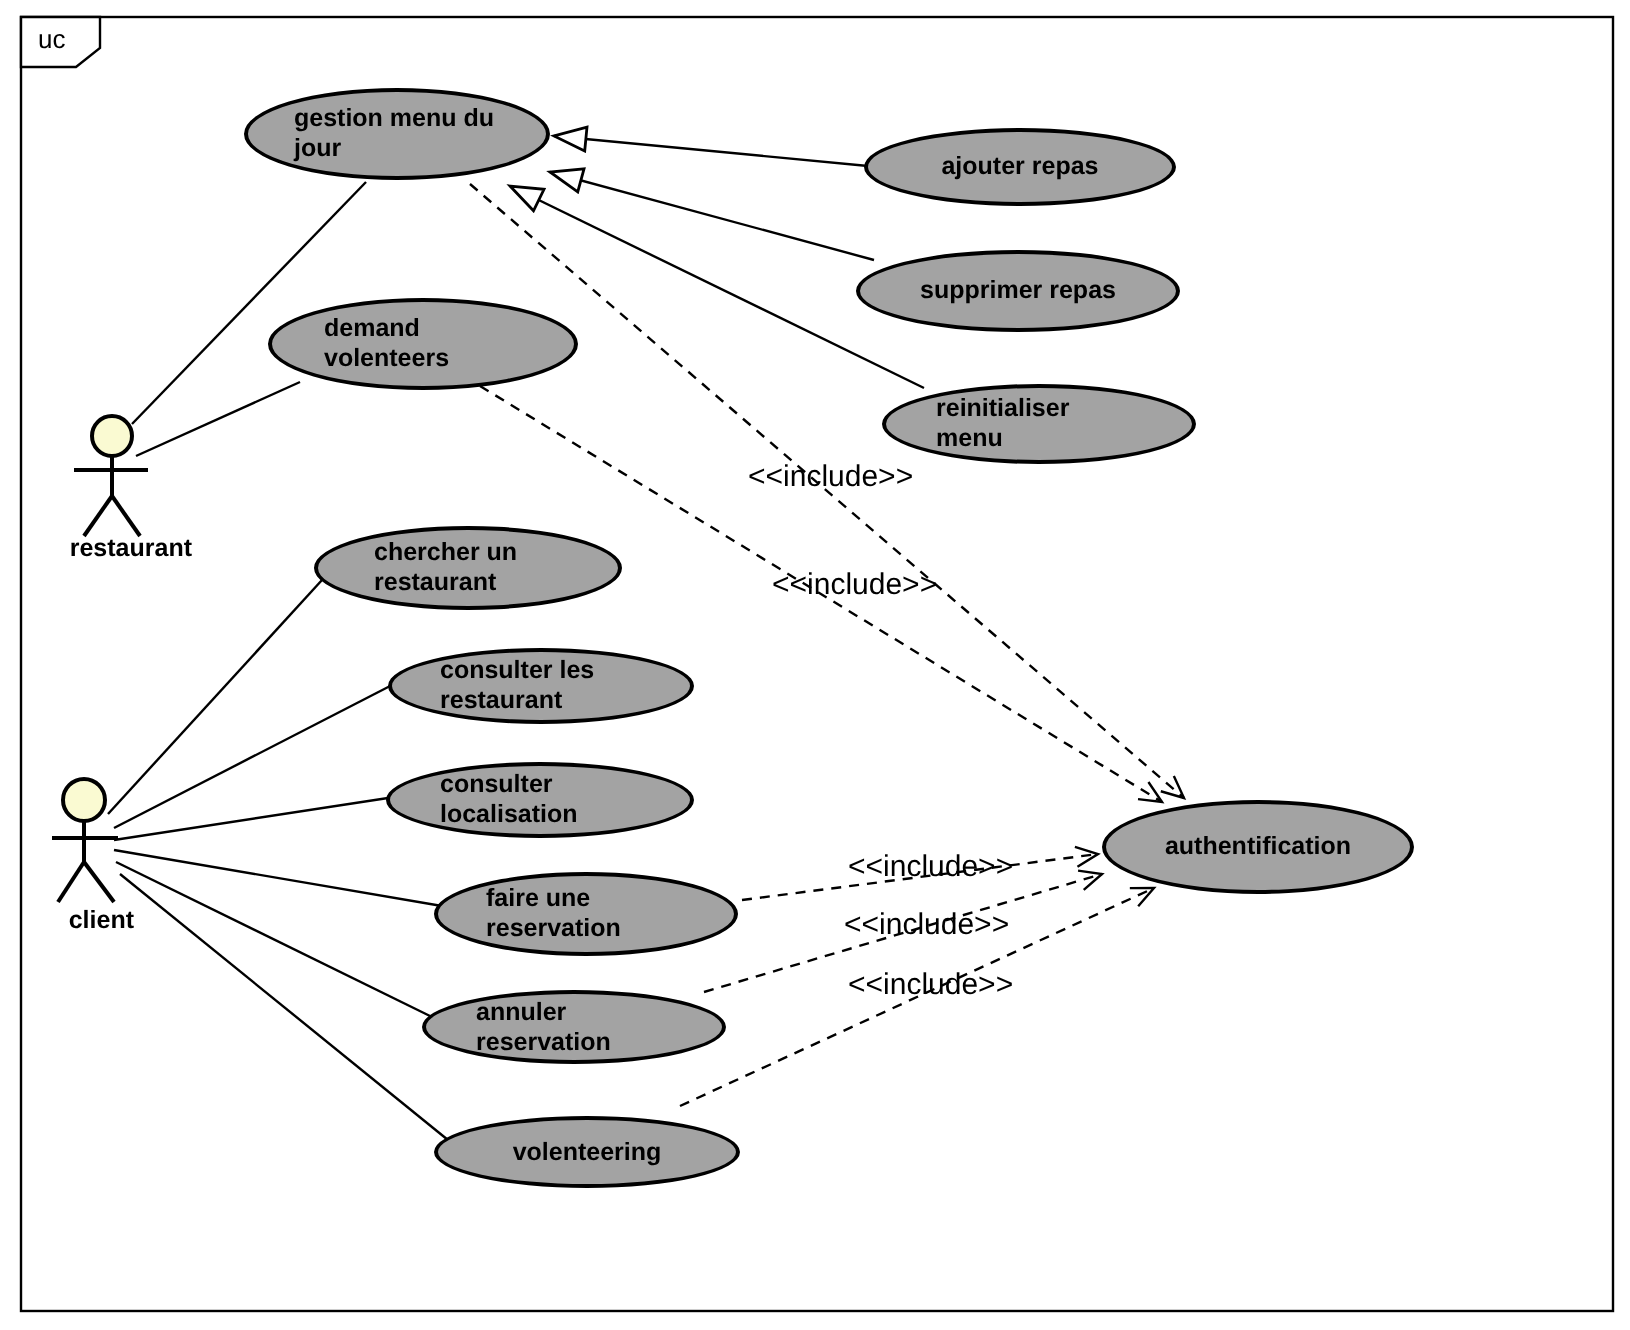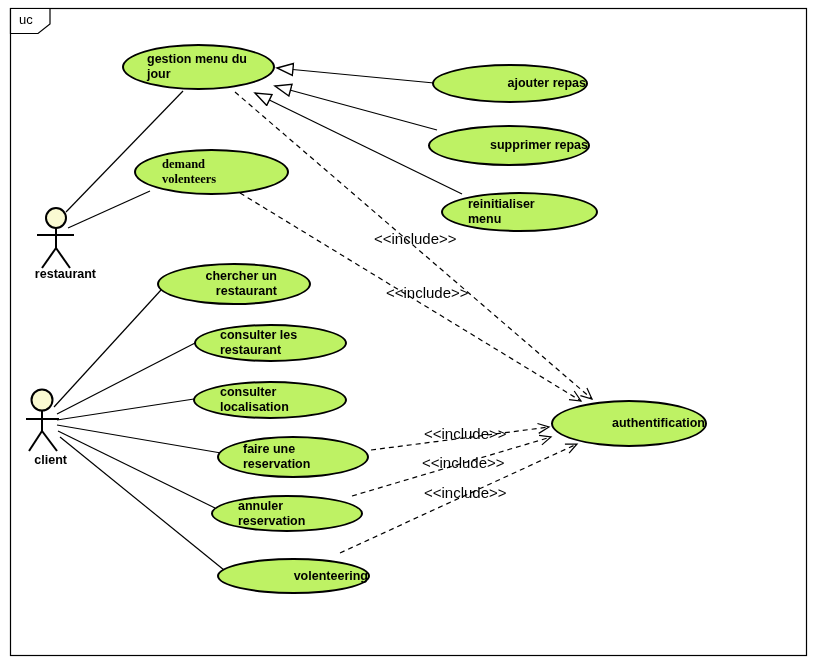--- a/index.html
+++ b/index.html
@@ -3,24 +3,24 @@
 <meta charset="utf-8">
 <style>
   html,body{margin:0;padding:0;background:#ffffff;}
   #canvas{
     position:relative;width:815px;height:665px;background:#ffffff;overflow:hidden;
     font-family:"Liberation Sans","DejaVu Sans",sans-serif;
   }
   #wires{position:absolute;left:0;top:0;width:815px;height:665px;}
   .uc{
     position:absolute;box-sizing:border-box;border:2px solid #000;border-radius:50%;
-    background:#bef264;display:flex;align-items:center;z-index:2;
+    background:#a3a3a3;display:flex;align-items:center;z-index:2;
   }
   .uc-label{font-weight:bold;font-size:12.5px;line-height:15px;color:#000;display:block;}
-  .uc-label.center{width:100%;text-align:right;}
+  .uc-label.center{width:100%;text-align:center;}
   .actor-label{
     position:absolute;font-weight:bold;font-size:12.5px;color:#000;text-align:right;z-index:3;
   }
   .inc-label{
     position:absolute;font-size:15px;color:#000;white-space:nowrap;z-index:3;
   }
   .frame-label{
     position:absolute;left:19px;top:12px;font-weight:normal;font-size:13px;color:#000;z-index:4;
   }
 </style>
@@ -95,26 +95,26 @@
   </div>
 
   <div class="uc" style="left:428px;top:125px;width:162px;height:41px;">
     <span class="uc-label center">supprimer repas</span>
   </div>
 
   <div class="uc" style="left:441px;top:192px;width:157px;height:40px;">
     <span class="uc-label" style="margin-left:25px;width:80px;">reinitialiser menu</span>
   </div>
 
-  <div class="uc" style="left:134px;top:149px;width:155px;height:46px;font-family:Liberation Serif, serif;">
+  <div class="uc" style="left:134px;top:149px;width:155px;height:46px;">
     <span class="uc-label" style="margin-left:26px;width:80px;">demand volenteers</span>
   </div>
 
   <div class="uc" style="left:157px;top:263px;width:154px;height:42px;">
-    <span class="uc-label" style="margin-left:28px;width:90px;text-align:right;">chercher un restaurant</span>
+    <span class="uc-label" style="margin-left:28px;width:90px;">chercher un restaurant</span>
   </div>
 
   <div class="uc" style="left:194px;top:324px;width:153px;height:38px;">
     <span class="uc-label" style="margin-left:24px;width:92px;">consulter les restaurant</span>
   </div>
 
   <div class="uc" style="left:193px;top:381px;width:154px;height:38px;">
     <span class="uc-label" style="margin-left:25px;width:85px;">consulter localisation</span>
   </div>
 

